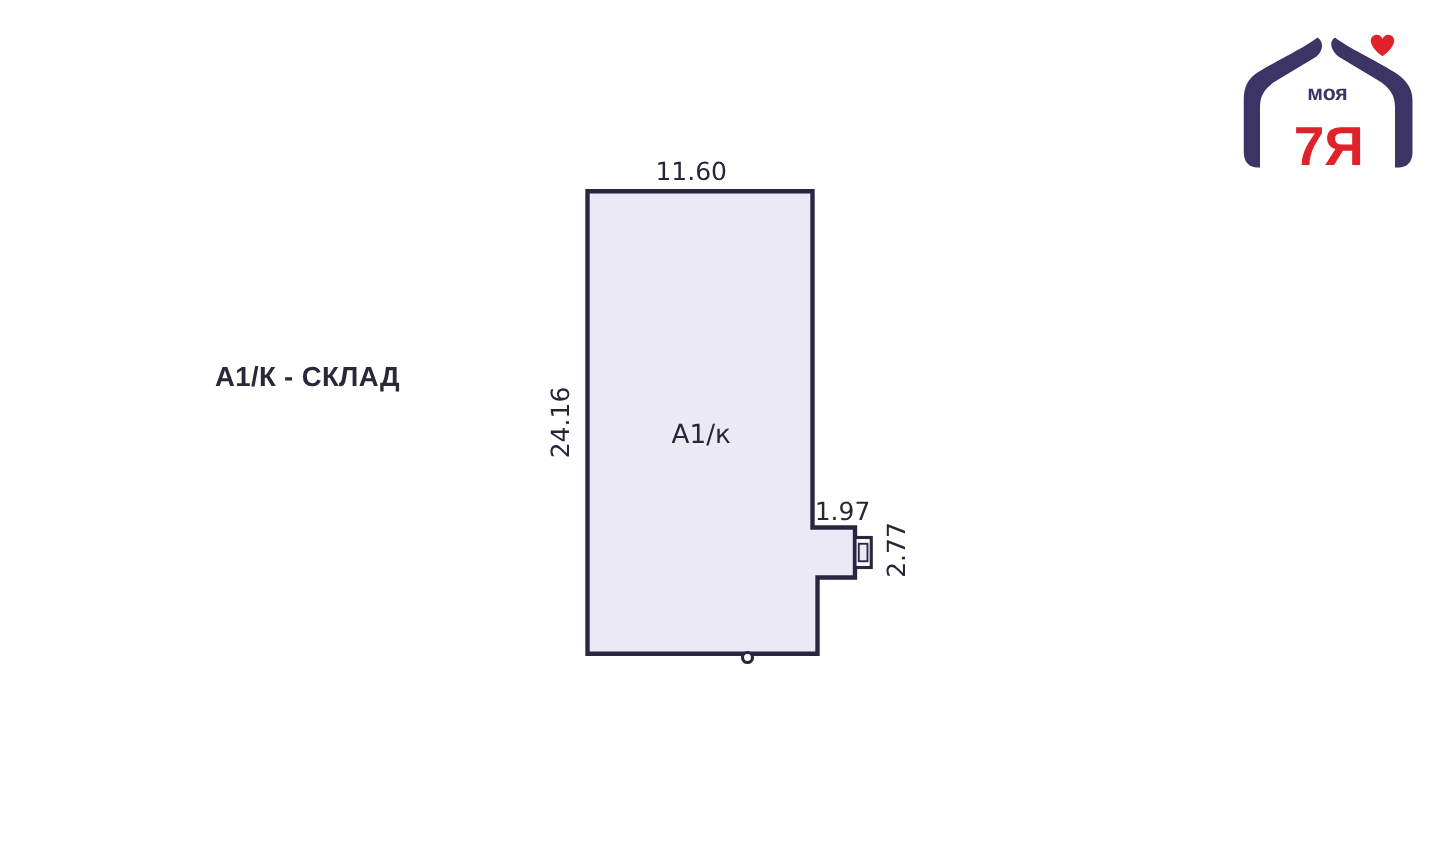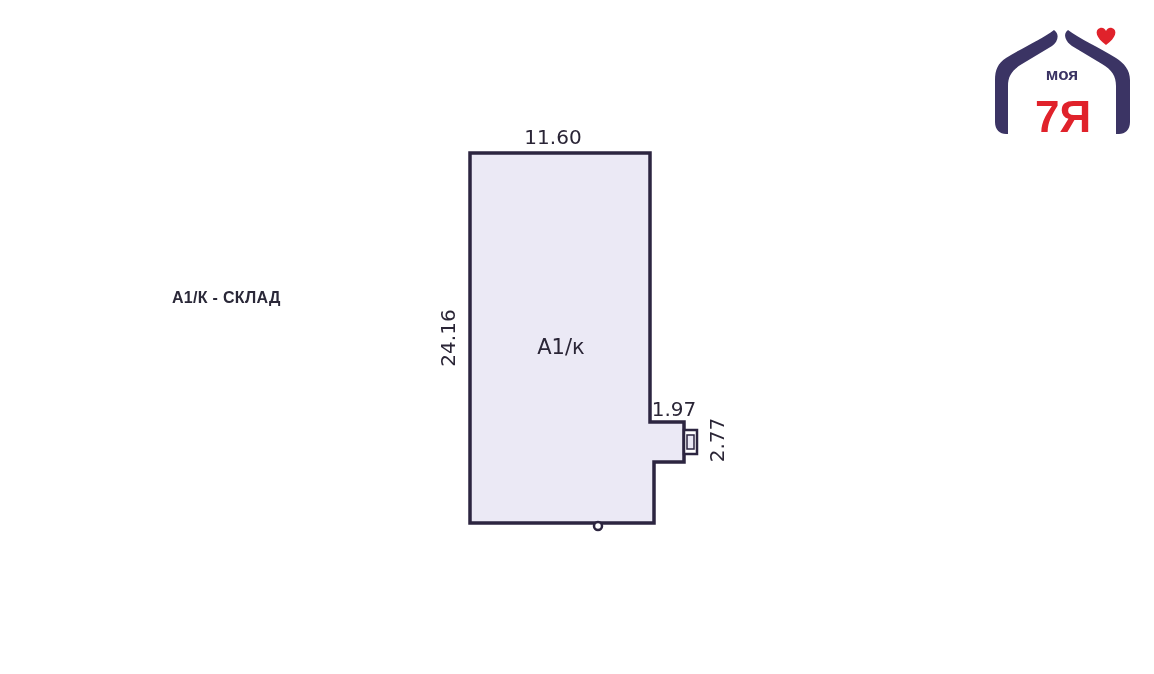--- a/index.html
+++ b/index.html
@@ -1,19 +1,19 @@
 <!DOCTYPE html>
 <html><head>
   <meta charset="utf-8">
   <style>
     html, body { margin: 0; padding: 0; background: #ffffff; }
     body { width: 1154px; height: 674px; position: relative; overflow: hidden;
            font-family: "DejaVu Sans", sans-serif; color: #2a2536; }
     .legend { position: absolute; left: 172px; top: 289px; font-family: "Liberation Sans", sans-serif;
-              font-weight: bold; font-size: 16px; color: #2a2838; letter-spacing: 0.3px; }
+              font-weight: bold; font-size: 22px; color: #2a2838; letter-spacing: 0.3px; }
     svg.plan { position: absolute; left: 0; top: 0; }
     .dim { font-family: "DejaVu Sans", sans-serif; font-size: 20px; fill: #2a2536; }
     .room-label { font-family: "DejaVu Sans", sans-serif; font-size: 21px; fill: #2a2536; }
     .logo { position: absolute; left: 992px; top: 26px; width: 145px; height: 115px; }
     .logo-text-top { font-family: "Liberation Sans", sans-serif; font-weight: bold; font-size: 17px; fill: #3b3464; }
     .logo-text-big { font-family: "Liberation Sans", sans-serif; font-weight: bold; font-size: 44px; fill: #e0222b; }
   </style>
 </head>
 <body>
 

